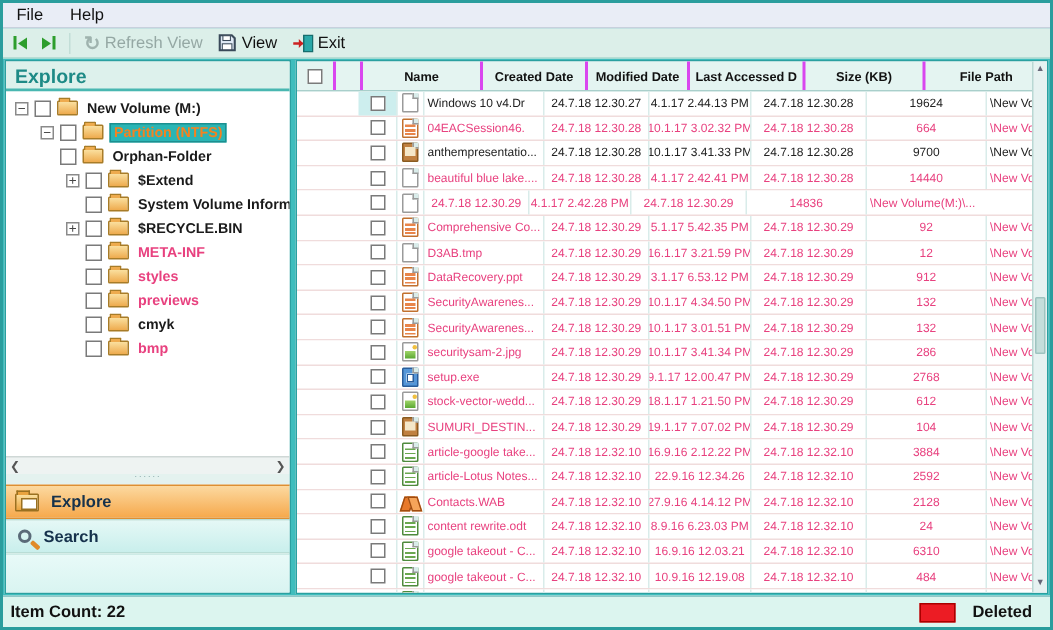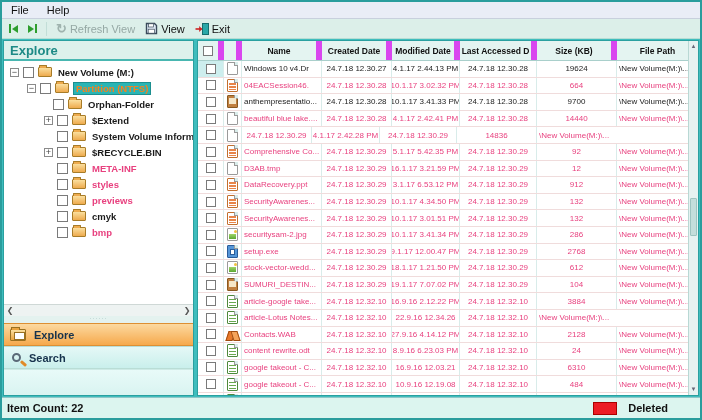--- a/index.html
+++ b/index.html
@@ -67,23 +67,23 @@
 .mag { width:9px; height:9px; border:2px solid #5a6a78; border-radius:50%; position:relative; margin-left:2px; }
 .mag::after { content:""; position:absolute; width:7px; height:3px; background:#e08a28;
   left:6px; top:7px; transform:rotate(42deg); border-radius:1px; }
 .panel-fill { flex:0 0 auto; height:26px; background:linear-gradient(#e8faf8,#d9f4f1);
   border-top:1px solid #cdebe6; }
 
 .table-area { flex:1 1 auto; background:#fff; border:1px solid #2aa0a0; position:relative;
   display:flex; flex-direction:column; min-width:0; min-height:0; }
 .thead { height:20px; flex:0 0 auto; display:flex; background:#e4f4f1;
   border-bottom:1px solid #a9cfcb; font-size:8.5px; font-weight:bold; color:#111; }
-.th { border-right:6px solid #d946ef; display:flex; align-items:center; justify-content:center; }
+.th { border-right:2px solid #d946ef; display:flex; align-items:center; justify-content:center; }
 .tbody { flex:1 1 auto; overflow:hidden; }
-.trow { height:16.6px; display:flex; border-bottom:1px solid #f0dcdc; font-size:8px; color:#222; background:#fff; }
+.trow { height:16.6px; display:flex; border-bottom:1px solid #f0dcdc; font-size:8px; color:#222; background:#fff;padding-left:41px; }
 .td { border-right:1px solid #d9ecea; display:flex; align-items:center; justify-content:center;
   overflow:hidden; white-space:nowrap; }
 .td.left { justify-content:flex-start; padding-left:2px; }
 .trow.deleted .cellt { color:#e8417f; }
 .c-cb { width:26px; flex:0 0 auto; } .trow.current .c-cb { background:#cdeeee; }
 .c-ic { width:18px; flex:0 0 auto; }
 .c-name { width:80px; flex:0 0 auto; }
 .c-created { width:70px; flex:0 0 auto; }
 .c-mod { width:68px; flex:0 0 auto;text-align:center; }
 .c-acc { width:77px; flex:0 0 auto; }
@@ -120,21 +120,21 @@
   border-left:1px solid #b9d8d4; display:flex; flex-direction:column; align-items:center;
   font-size:6px; color:#667; }
 .vscroll .varr { height:11px; line-height:11px; flex:0 0 auto; }
 .vscroll .vtrack { flex:1 1 auto; width:100%; position:relative; }
 .vscroll .vthumb { position:absolute; top:44%; left:1px; right:1px; height:38px;
   background:#c4dedb; border:1px solid #9ec4c0; border-radius:1px; }
 
 .statusbar { height:21px; flex:0 0 auto; background:#dcf5ef; border-top:1px solid #8fc7c7;
   display:flex; align-items:center; font-size:11px; font-weight:bold; color:#111; position:relative; }
 .statusbar .count { padding-left:5px; }
-.legend { position:absolute; right:32px; display:flex; align-items:center; gap:11px; }
+.legend { position:absolute; right:12px; display:flex; align-items:center; gap:11px; }
 .legend-swatch { width:24px; height:13px; background:#ec1c24; border:1px solid #a00; }
 
 .isvg { display:block; }
 </style>
 </head>
 <body>
 
 <div class="window">
 
   <div class="menubar">
@@ -188,21 +188,21 @@
             <span class="cbx"></span>
             <span class="folder"></span>
             <span class="tree-label">New Volume (M:)</span>
           </div>
           <div class="tree-item" style="padding-left: 23px;">
             <span class="exp">−</span>
             <span class="cbx"></span>
             <span class="folder"></span>
             <span class="tree-label selected">Partition (NTFS)</span>
           </div>
-          <div class="tree-item" style="padding-left: 36px;">
+          <div class="tree-item" style="padding-left: 23px;">
             <span class="exp none"></span>
             <span class="cbx"></span>
             <span class="folder"></span>
             <span class="tree-label">Orphan-Folder</span>
           </div>
           <div class="tree-item" style="padding-left: 40px;">
             <span class="exp">+</span>
             <span class="cbx"></span>
             <span class="folder"></span>
             <span class="tree-label">$Extend</span>
@@ -494,20 +494,21 @@
             <span class="td c-cb">
               <span class="rcbx"></span>
             </span>
             <span class="td c-ic">
               <span class="ficon odt"></span>
             </span>
             <span class="td cellt c-name left">article-Lotus Notes...</span>
             <span class="td cellt c-created">24.7.18 12.32.10</span>
             <span class="td cellt c-mod">22.9.16 12.34.26</span>
             <span class="td cellt c-acc">24.7.18 12.32.10</span>
+            <span class="td cellt c-size">2592</span>
             <span class="td cellt c-path left">\New Volume(M:)\...</span>
           </div>
           <div class="trow deleted">
             <span class="td c-cb">
               <span class="rcbx"></span>
             </span>
             <span class="td c-ic">
               <span class="ficon wab"></span>
             </span>
             <span class="td cellt c-name left">Contacts.WAB</span>

